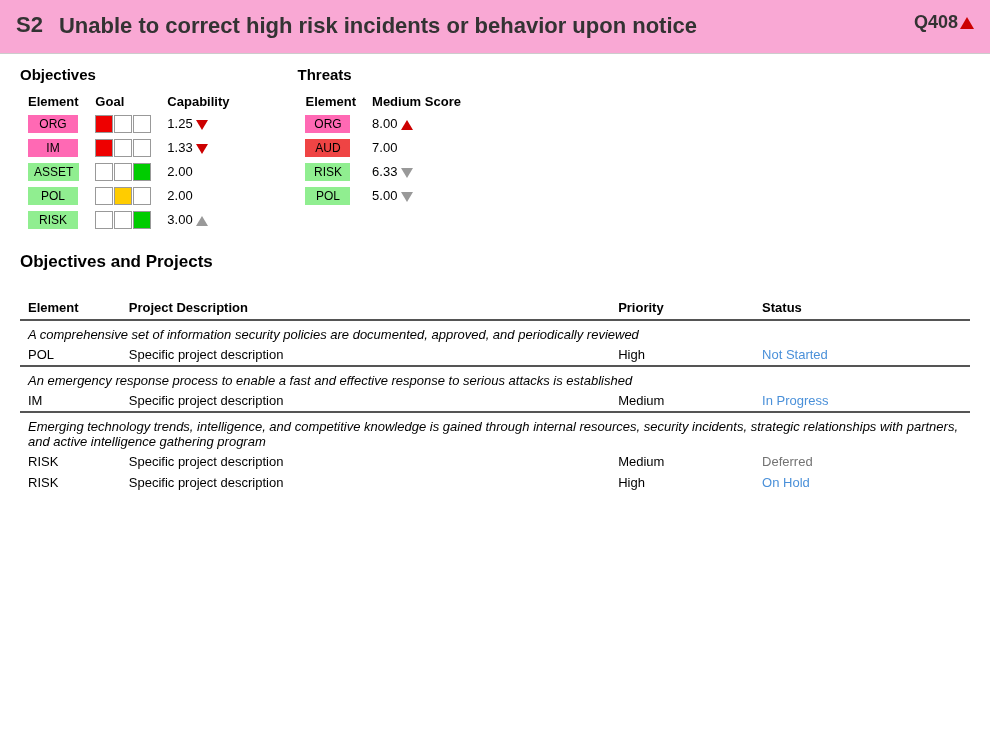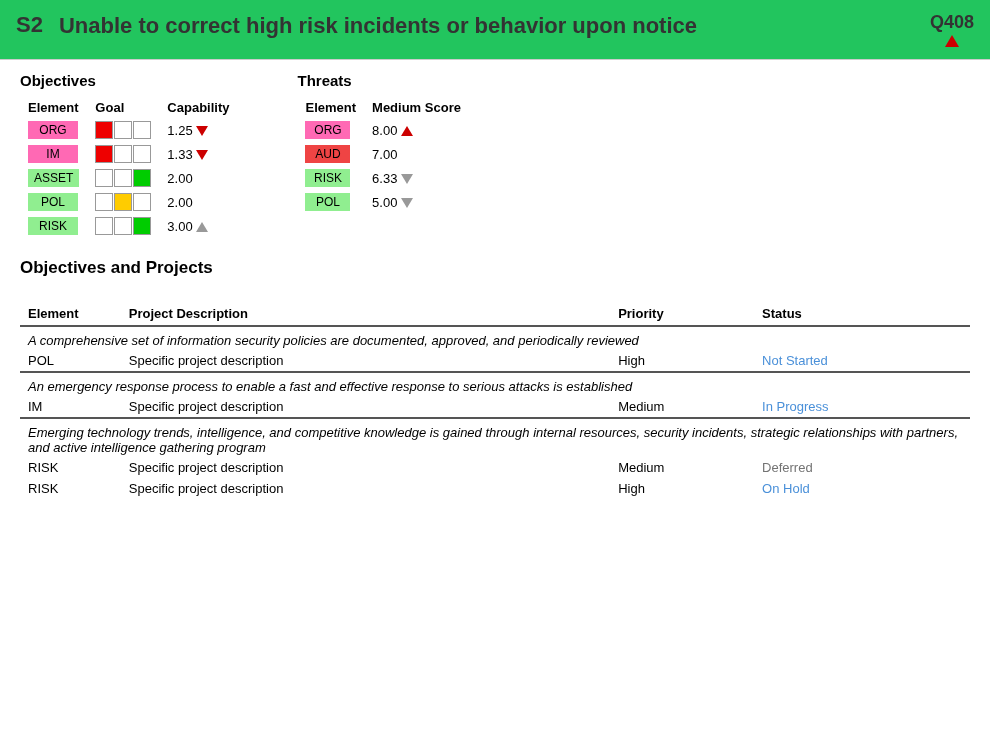--- a/index.html
+++ b/index.html
@@ -7,21 +7,21 @@
       font-family: Arial, sans-serif;
       font-size: 13px;
       background: #fff;
       width: 990px;
       min-height: 752px;
       color: #000;
     }
 
     
     .header {
-      background: #22c55e;
+      background: #f9a8d4;
       padding: 12px 16px;
       display: flex;
       align-items: flex-start;
       justify-content: space-between;
       border-bottom: 1px solid #ccc;
     }
     .header-left {
       display: flex;
       align-items: flex-start;
       gap: 16px;
@@ -39,21 +39,20 @@
       line-height: 1.3;
     }
     .header-code {
       font-size: 18px;
       font-weight: bold;
       color: #333;
       display: flex;
       align-items: center;
       gap: 2px;
       white-space: nowrap;
-      flex-direction: column;
     }
     .arrow-up-red {
       display: inline-block;
       width: 0;
       height: 0;
       border-left: 7px solid transparent;
       border-right: 7px solid transparent;
       border-bottom: 12px solid #c00;
       vertical-align: middle;
     }

